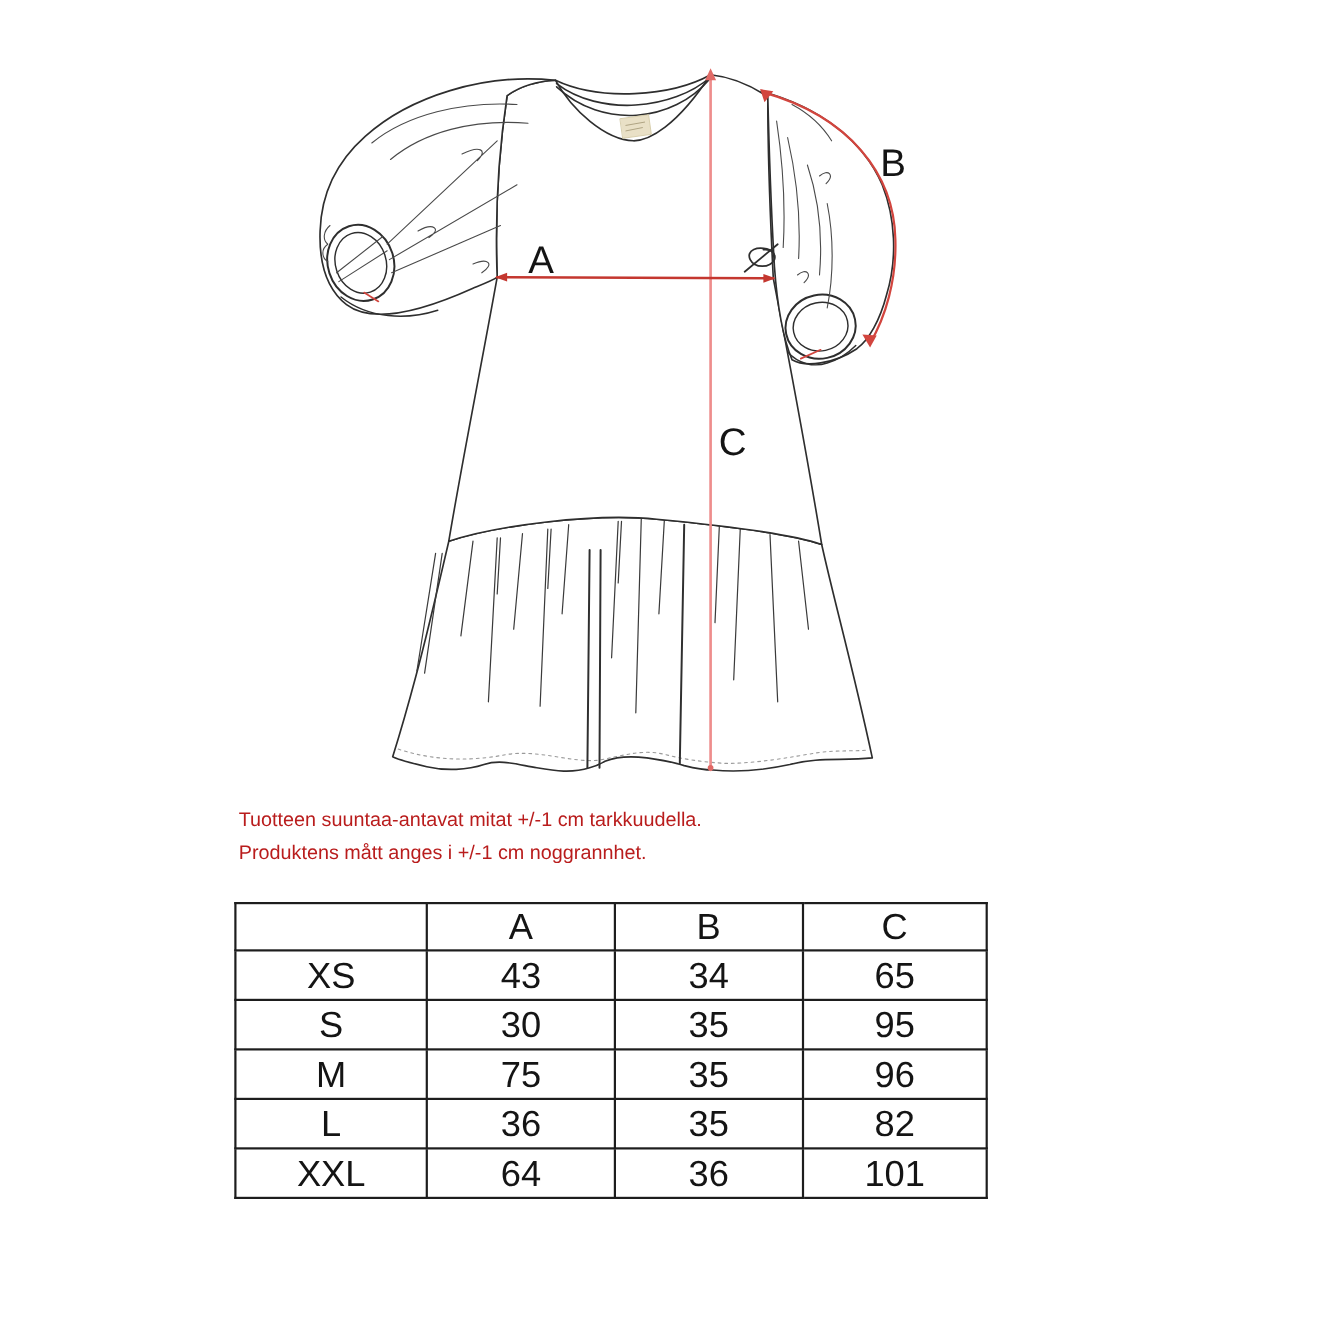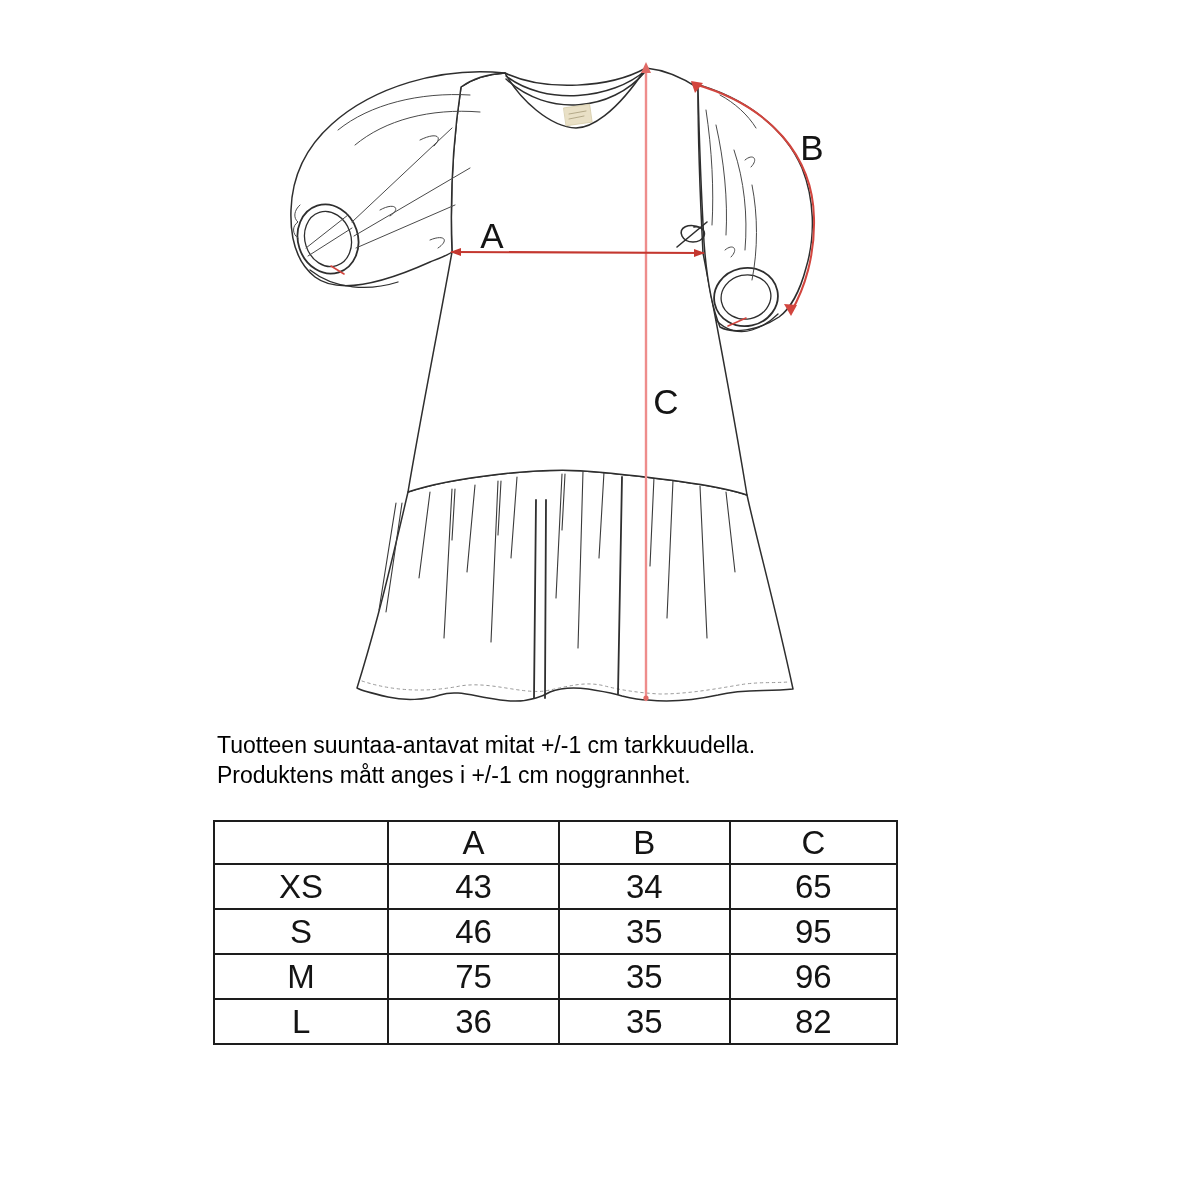--- a/index.html
+++ b/index.html
@@ -3,21 +3,21 @@
 <meta charset="utf-8">
 <style>
   html,body{margin:0;padding:0;background:#ffffff;}
   .stage{
     position:relative;width:1200px;height:1200px;background:#ffffff;overflow:hidden;
     font-family:"Liberation Sans", sans-serif;color:#1a1a1a;
   }
   .sketch{position:absolute;left:0;top:0;}
   .notes{
     position:absolute;left:217px;top:731px;
-    font-size:23px;line-height:29.5px;color:#000000;letter-spacing:0;
+    font-size:18px;line-height:29.5px;color:#b91c1c;letter-spacing:0;
   }
   .size-table{
     position:absolute;left:213px;top:820px;width:685px;
     border-collapse:collapse;table-layout:fixed;
     font-size:33px;color:#141414;text-align:center;
   }
   .size-table td{
     border:2px solid #1d1d1d;height:43px;padding:0;vertical-align:middle;
     overflow:hidden;white-space:nowrap;
   }
@@ -190,31 +190,37 @@
         <td>C</td>
       </tr>
       <tr>
         <td>XS</td>
         <td>43</td>
         <td>34</td>
         <td>65</td>
       </tr>
       <tr>
         <td>S</td>
-        <td>46</td>
+        <td>30</td>
         <td>35</td>
         <td>95</td>
       </tr>
       <tr>
         <td>M</td>
         <td>75</td>
         <td>35</td>
         <td>96</td>
       </tr>
       <tr>
         <td>L</td>
         <td>36</td>
         <td>35</td>
         <td>82</td>
       </tr>
+      <tr>
+        <td>XXL</td>
+        <td>64</td>
+        <td>36</td>
+        <td>101</td>
+      </tr>
     </tbody>
   </table>
 </div>
 
 </body></html>

